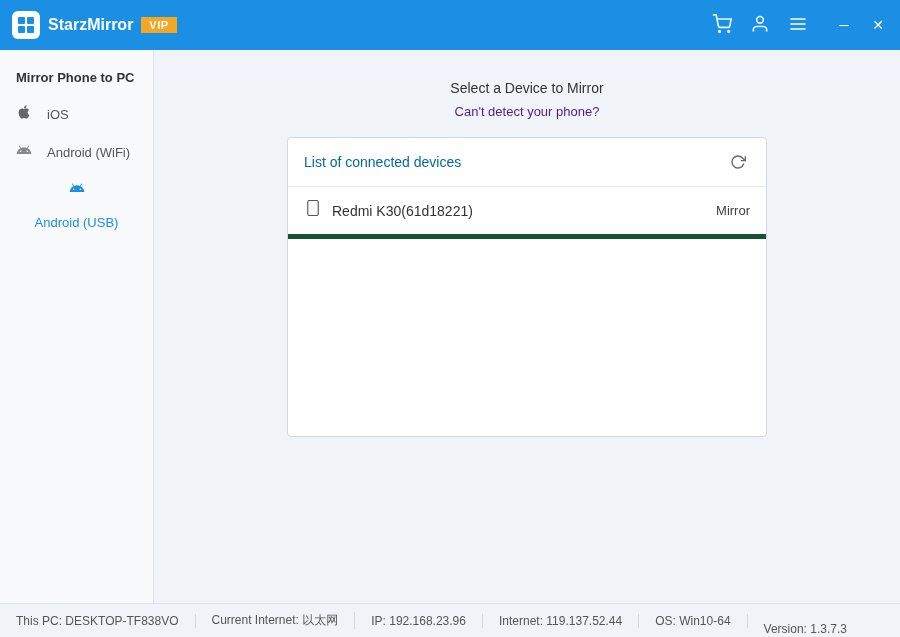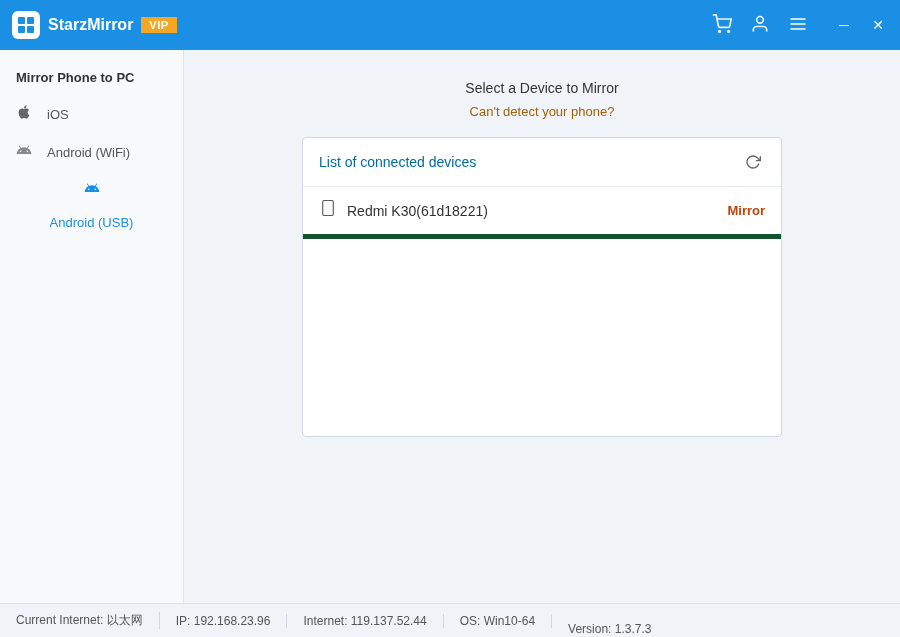--- a/index.html
+++ b/index.html
@@ -69,21 +69,21 @@
 
     
     .main-layout {
       display: flex;
       flex: 1;
       overflow: hidden;
     }
 
     
     .sidebar {
-      width: 184px;
+      width: 154px;
       background: #f8f9fb;
       border-right: 1px solid #e0e4ea;
       flex-shrink: 0;
       padding-top: 12px;
     }
     .sidebar-section-title {
       font-size: 13px;
       font-weight: 600;
       color: #333;
       padding: 8px 16px 10px;
@@ -115,21 +115,21 @@
       background: #f0f4f8;
     }
     .content-title {
       font-size: 14px;
       color: #333;
       font-weight: 400;
       margin-bottom: 8px;
     }
     .content-link {
       font-size: 13px;
-      color: #a16207;
+      color: #4c1d95;
       text-decoration: none;
       cursor: pointer;
       margin-bottom: 18px;
     }
 
     
     .device-list-box {
       width: 100%;
       max-width: 480px;
       border: 1px solid #d0d8e4;
@@ -170,24 +170,24 @@
       margin-right: 10px;
       color: #555;
       font-size: 18px;
     }
     .device-name {
       flex: 1;
       font-size: 14px;
       color: #333;
     }
     .mirror-btn {
-      color: #c2410c;
+      color: #404040;
       font-size: 13px;
       cursor: pointer;
-      font-weight: 700;
+      font-weight: 400;
     }
 
     
     .statusbar {
       height: 34px;
       background: #f0f4f8;
       border-top: 1px solid #dde2ea;
       display: flex;
       align-items: center;
       padding: 0 16px;
@@ -306,18 +306,19 @@
         </span>
         <span class="device-name">Redmi K30(61d18221)</span>
         <span class="mirror-btn">Mirror</span>
       </div>
     </div>
   </div>
 
 </div>
 
 <div class="statusbar">
+  <span class="status-item">This PC: DESKTOP-TF838VO</span>
   <span class="status-item">Current Internet: 以太网</span>
   <span class="status-item">IP: 192.168.23.96</span>
   <span class="status-item">Internet: 119.137.52.44</span>
   <span class="status-item">OS: Win10-64</span>
   <span class="status-item">Version: 1.3.7.3</span>
 </div>
 
 </body></html>

